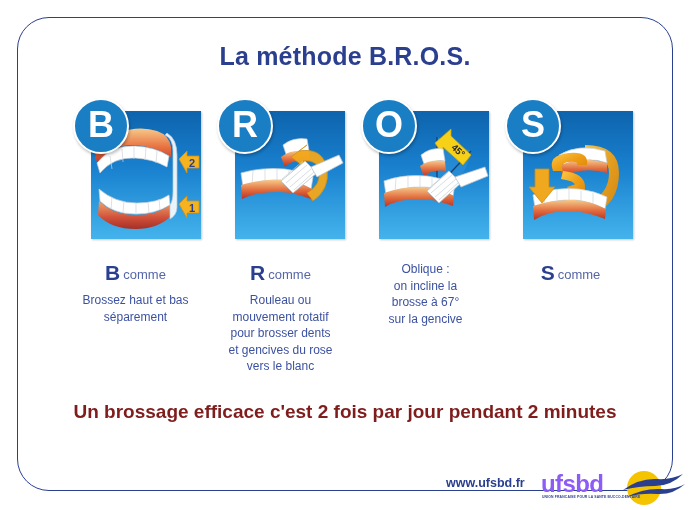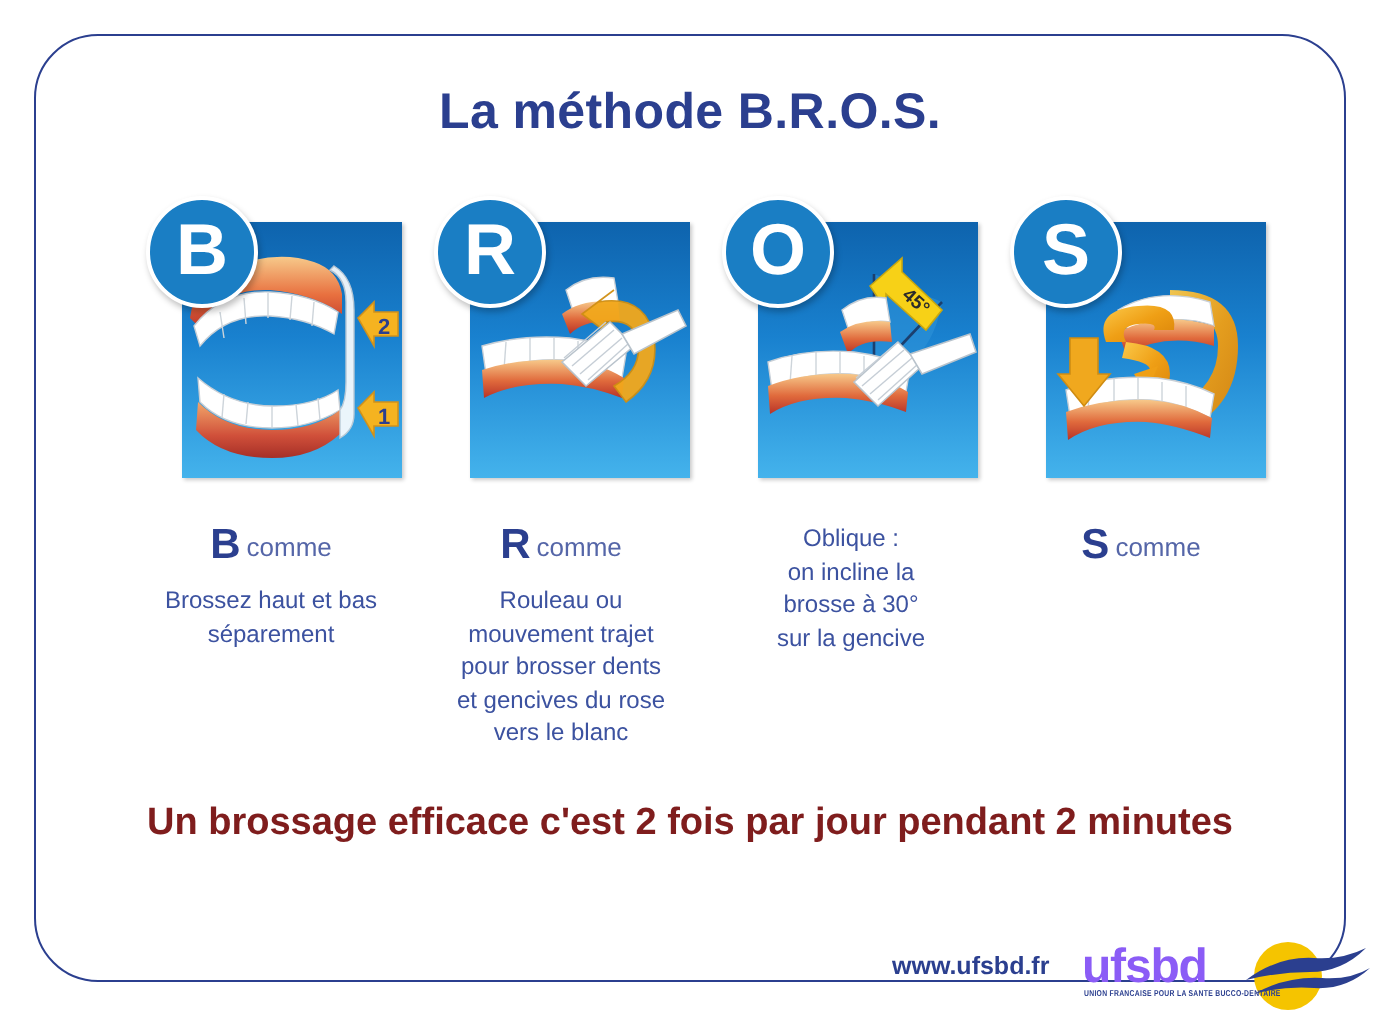--- a/index.html
+++ b/index.html
@@ -405,30 +405,30 @@
       </div>
       <div class="cap-body">Brossez haut et bas
 séparement</div>
     </div>
 
     <div class="cap">
       <div class="cap-head">
         <span class="cap-letter">R</span><span class="cap-comme">comme</span>
       </div>
       <div class="cap-body">Rouleau ou
-mouvement trajet
+mouvement rotatif
 pour brosser dents
 et gencives du rose
 vers le blanc</div>
     </div>
 
     <div class="cap">
       <div class="cap-body">Oblique :
 on incline la
-brosse à 30°
+brosse à 67°
 sur la gencive</div>
     </div>
 
     <div class="cap">
       <div class="cap-head">
         <span class="cap-letter">S</span><span class="cap-comme">comme</span>
       </div>
     </div>
 
   </div>

